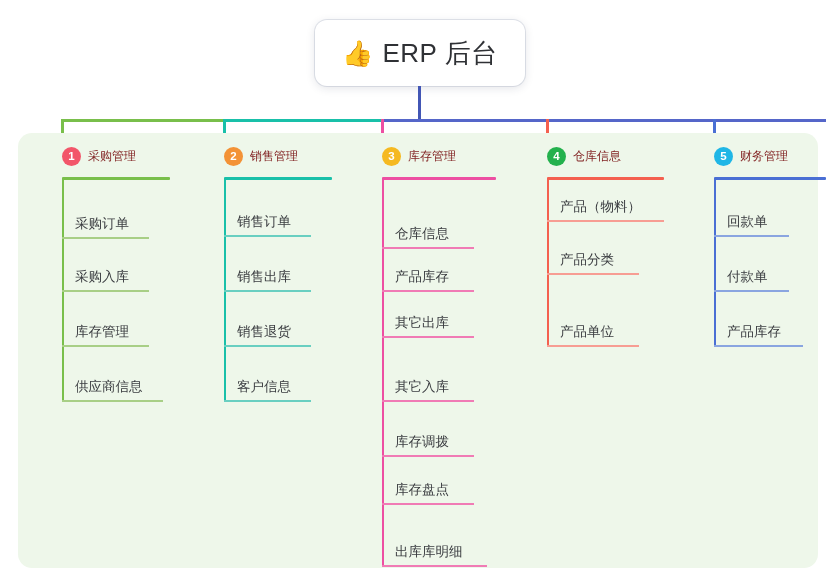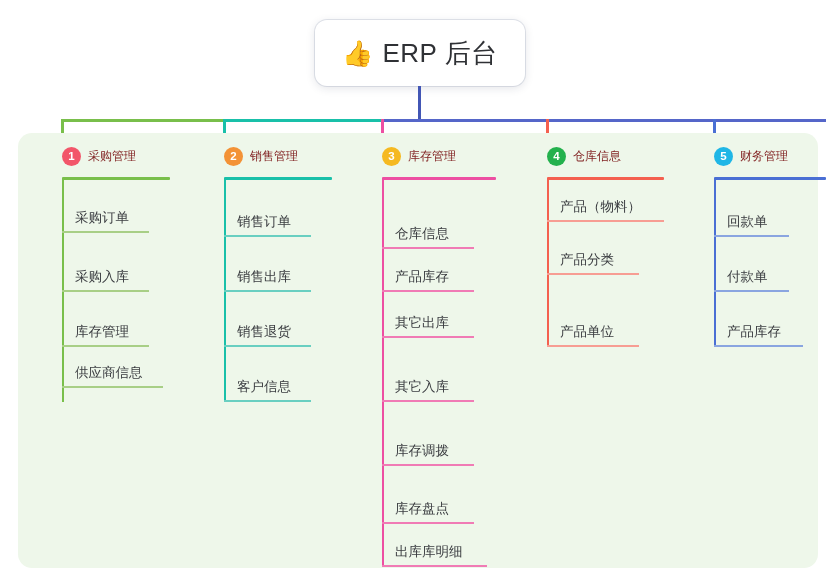--- a/index.html
+++ b/index.html
@@ -148,33 +148,33 @@
 <div id="panel"></div>
 
 <div id="columns-root">
     <div class="column" style="left: 40px;">
       <div class="col-header">
         <span class="badge" style="background: rgb(242, 86, 106);">1</span>
         <span class="col-title">采购管理</span>
       </div>
       <div class="col-rule" style="width: 108px; background: rgb(121, 191, 75);"></div>
       <div class="col-spine" style="background: rgb(121, 191, 75); height: 223px;"></div>
-      <div class="leaf" style="top: 34px; width: 87px; height: 55px; text-align: right;">
+      <div class="leaf" style="top: 40px; width: 87px; height: 55px; text-align: right;">
         <span class="leaf-label">采购订单</span>
         <div class="leaf-rule" style="width: 87px; background: rgb(168, 207, 134);"></div>
       </div>
       <div class="leaf" style="top: 93px; width: 87px; height: 55px;">
         <span class="leaf-label">采购入库</span>
         <div class="leaf-rule" style="width: 87px; background: rgb(168, 207, 134);"></div>
       </div>
       <div class="leaf" style="top: 148px; width: 87px; height: 55px;">
         <span class="leaf-label">库存管理</span>
         <div class="leaf-rule" style="width: 87px; background: rgb(168, 207, 134);"></div>
       </div>
-      <div class="leaf" style="top: 203px; width: 101px; height: 41px;">
+      <div class="leaf" style="top: 203px; width: 101px; height: 55px;">
         <span class="leaf-label">供应商信息</span>
         <div class="leaf-rule" style="width: 101px; background: rgb(168, 207, 134);"></div>
       </div>
     </div>
     <div class="column" style="left: 202px;">
       <div class="col-header">
         <span class="badge" style="background: rgb(243, 146, 54);">2</span>
         <span class="col-title">销售管理</span>
       </div>
       <div class="col-rule" style="width: 108px; background: rgb(25, 192, 169);"></div>
@@ -212,25 +212,25 @@
         <div class="leaf-rule" style="width: 92px; background: rgb(240, 123, 181);"></div>
       </div>
       <div class="leaf" style="top: 148px; width: 92px; height: 46px;">
         <span class="leaf-label">其它出库</span>
         <div class="leaf-rule" style="width: 92px; background: rgb(240, 123, 181);"></div>
       </div>
       <div class="leaf" style="top: 203px; width: 92px; height: 55px;">
         <span class="leaf-label">其它入库</span>
         <div class="leaf-rule" style="width: 92px; background: rgb(240, 123, 181);"></div>
       </div>
-      <div class="leaf" style="top: 258px; width: 92px; height: 55px; margin-top: 9px;">
+      <div class="leaf" style="top: 258px; width: 92px; height: 55px;">
         <span class="leaf-label">库存调拨</span>
         <div class="leaf-rule" style="width: 92px; background: rgb(240, 123, 181);"></div>
       </div>
-      <div class="leaf" style="top: 313px; width: 92px; height: 67px;">
+      <div class="leaf" style="top: 313px; width: 92px; height: 48px;">
         <span class="leaf-label">库存盘点</span>
         <div class="leaf-rule" style="width: 92px; background: rgb(240, 123, 181);"></div>
       </div>
       <div class="leaf" style="top: 368px; width: 105px; height: 55px;">
         <span class="leaf-label">出库库明细</span>
         <div class="leaf-rule" style="width: 105px; background: rgb(240, 123, 181);"></div>
       </div>
     </div>
     <div class="column" style="left: 525px;">
       <div class="col-header">

